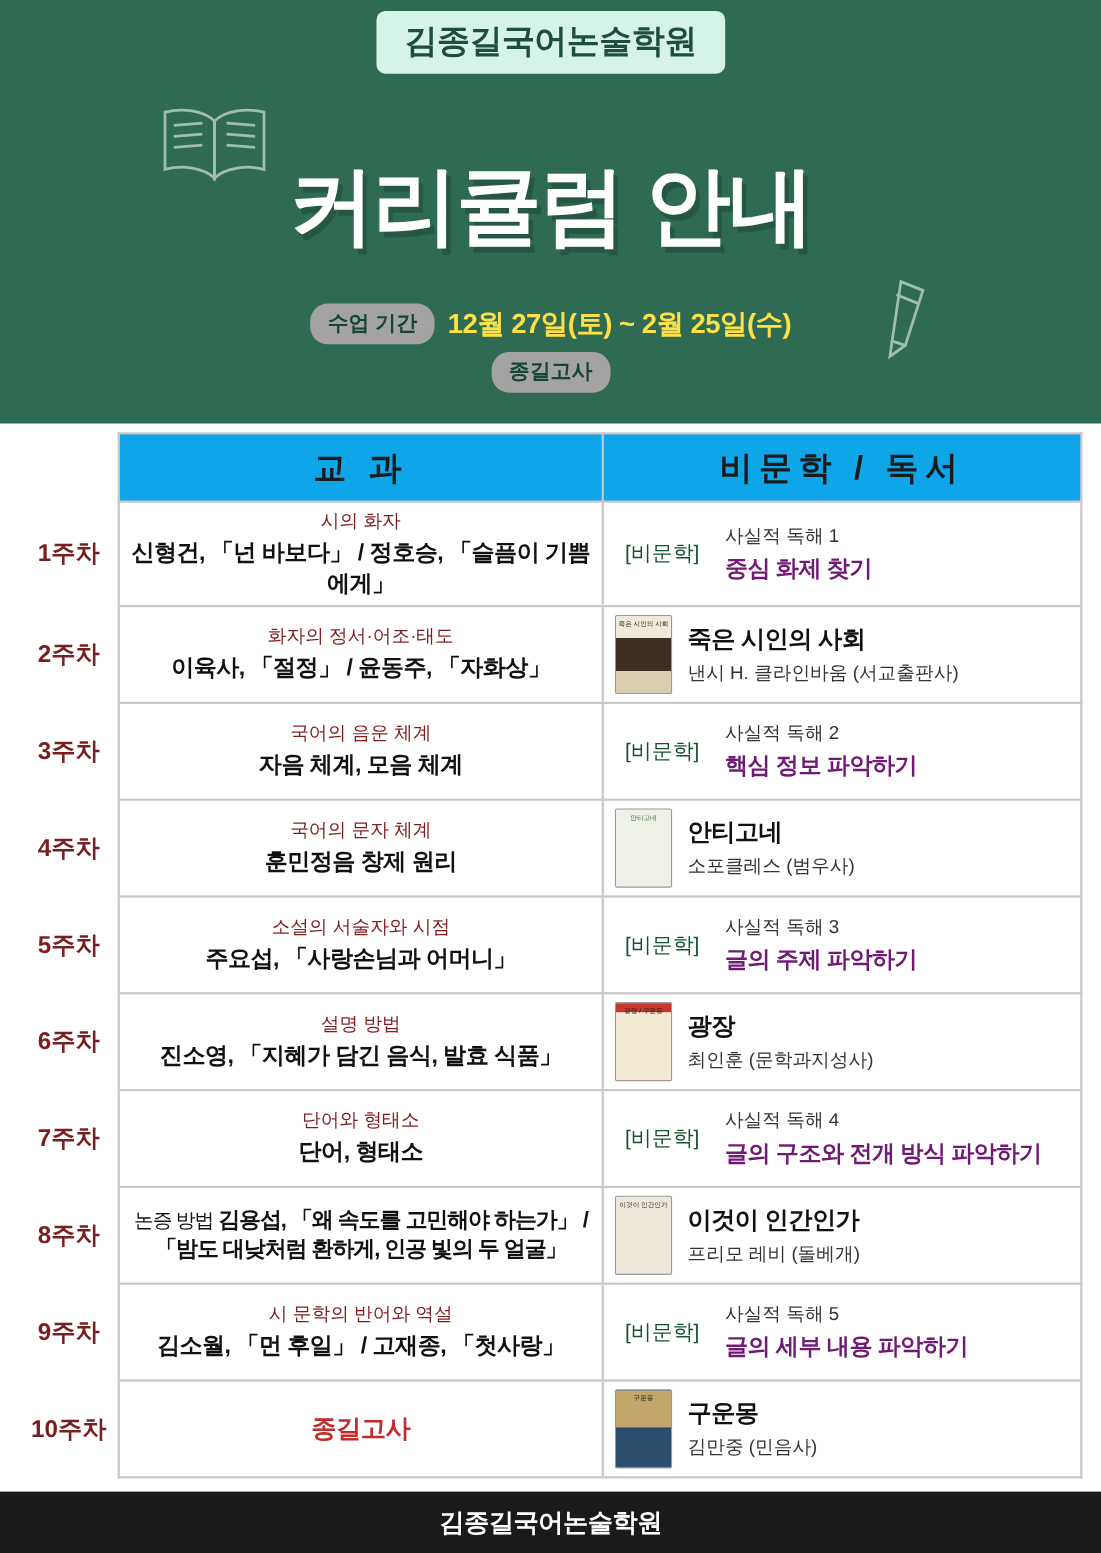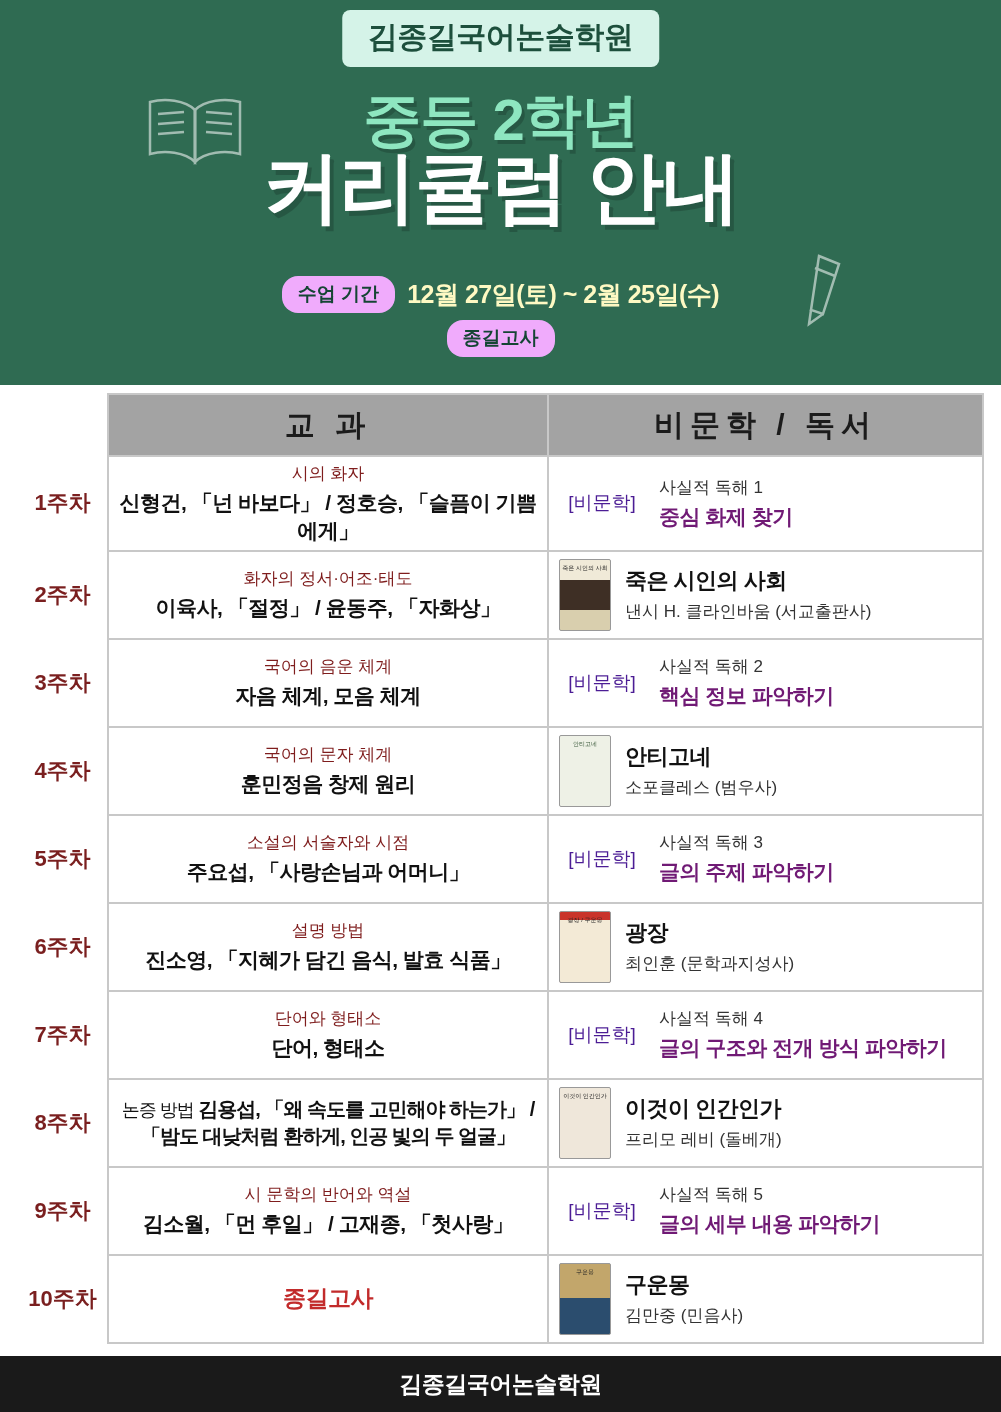--- a/index.html
+++ b/index.html
@@ -70,30 +70,30 @@
     width: 100%;
   }
   .meta-row {
     display: flex;
     align-items: center;
     justify-content: center;
     gap: 12px;
     margin-bottom: 7px;
   }
   .meta-label {
-    background: #f0abfc;
+    background: #a3a3a3;
     color: #154534;
     font-size: 19px;
     font-weight: bold;
     padding: 5px 16px 6px;
     border-radius: 16px;
     white-space: nowrap;
   }
   .meta-value {
-    color: #fef9c3;
+    color: #fde047;
     font-size: 25px;
     font-weight: bold;
     letter-spacing: -0.5px;
     white-space: nowrap;
   }
   .book-deco {
     position: absolute;
     top: 92px;
     left: 140px;
     opacity: 0.55;
@@ -115,21 +115,21 @@
     width: 965px;
     border-collapse: collapse;
     table-layout: fixed;
     margin-top: 8px;
   }
   table.curriculum col.c-week { width: 90px; }
   table.curriculum col.c-subject { width: 440px; }
   table.curriculum col.c-read { width: 435px; }
 
   thead th {
-    background: #a3a3a3;
+    background: #0ea5e9;
     border: 2px solid #c8c8c8;
     height: 62px;
     font-size: 30px;
     font-weight: bold;
     color: #1b1b1b;
     letter-spacing: 6px;
     text-align: center;
   }
   thead th.blank {
     background: #ffffff;
@@ -181,21 +181,21 @@
   td.read {
     padding: 6px 10px;
   }
   .read-inner {
     display: flex;
     align-items: center;
     gap: 14px;
   }
   .tag {
     font-size: 19px;
-    color: #4c1d95;
+    color: #14532d;
     white-space: nowrap;
     width: 86px;
     text-align: center;
     flex: 0 0 86px;
   }
   .read-texts { flex: 1 1 auto; }
   .read-top {
     font-size: 17px;
     color: #333333;
     margin-bottom: 4px;
@@ -283,21 +283,20 @@
 
     <div class="pencil-deco">
       <svg width="46" height="76" viewBox="0 0 46 76" fill="none" stroke="#ffffff" stroke-width="2.5">
         <path d="M14 4 L34 12 L18 62 L6 58 Z"></path>
         <path d="M6 58 L4 72 L18 62"></path>
         <path d="M10 16 L30 24"></path>
       </svg>
     </div>
 
     <div class="brand-pill">김종길국어논술학원</div>
-    <div class="title-1">중등 2학년</div>
     <div class="title-2">커리큘럼 안내</div>
 
     <div class="meta">
       <div class="meta-row">
         <span class="meta-label">수업 기간</span>
         <span class="meta-value">12월 27일(토) ~ 2월 25일(수)</span>
       </div>
       <div class="meta-row">
         <span class="meta-label">종길고사</span>
       </div>

